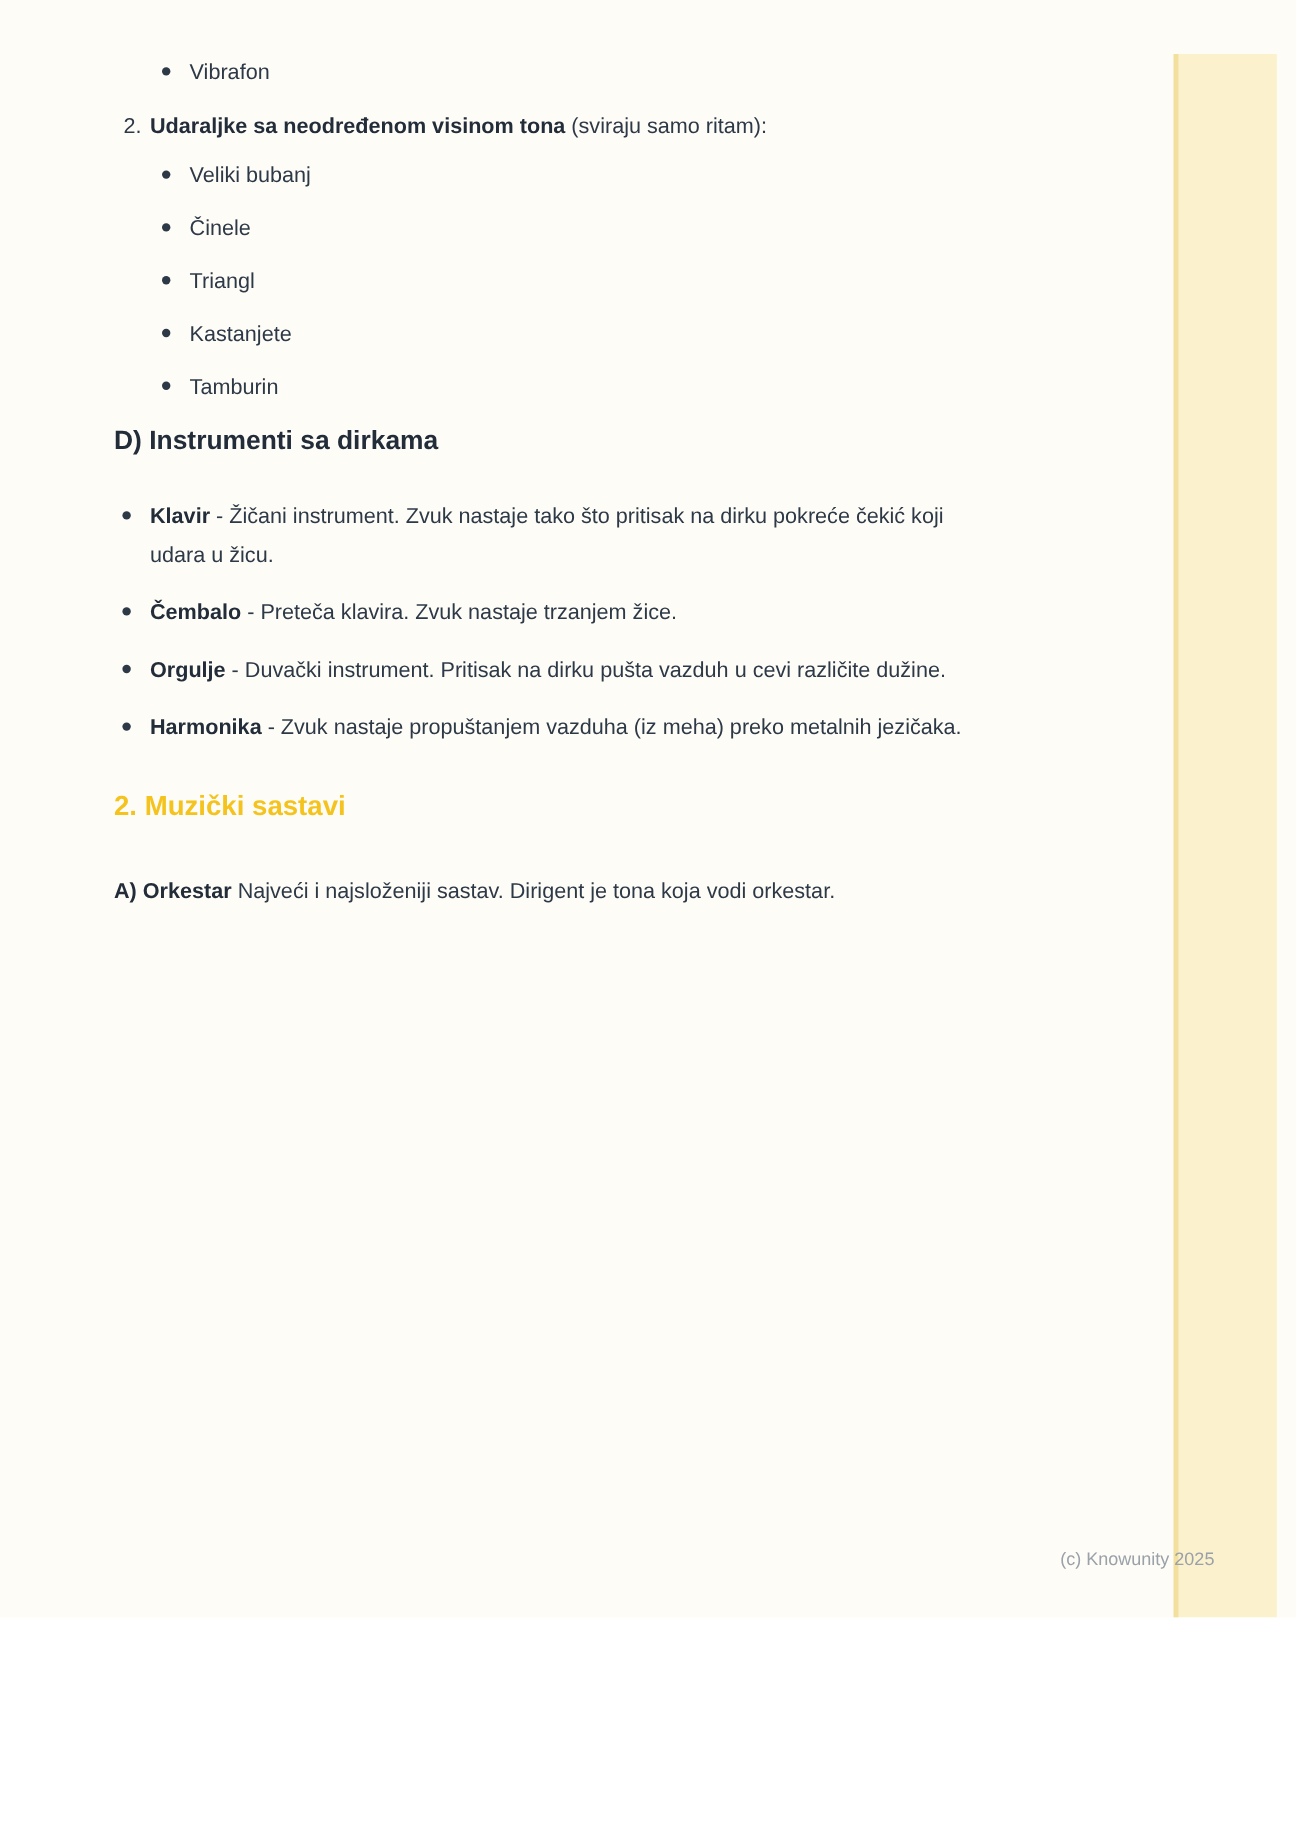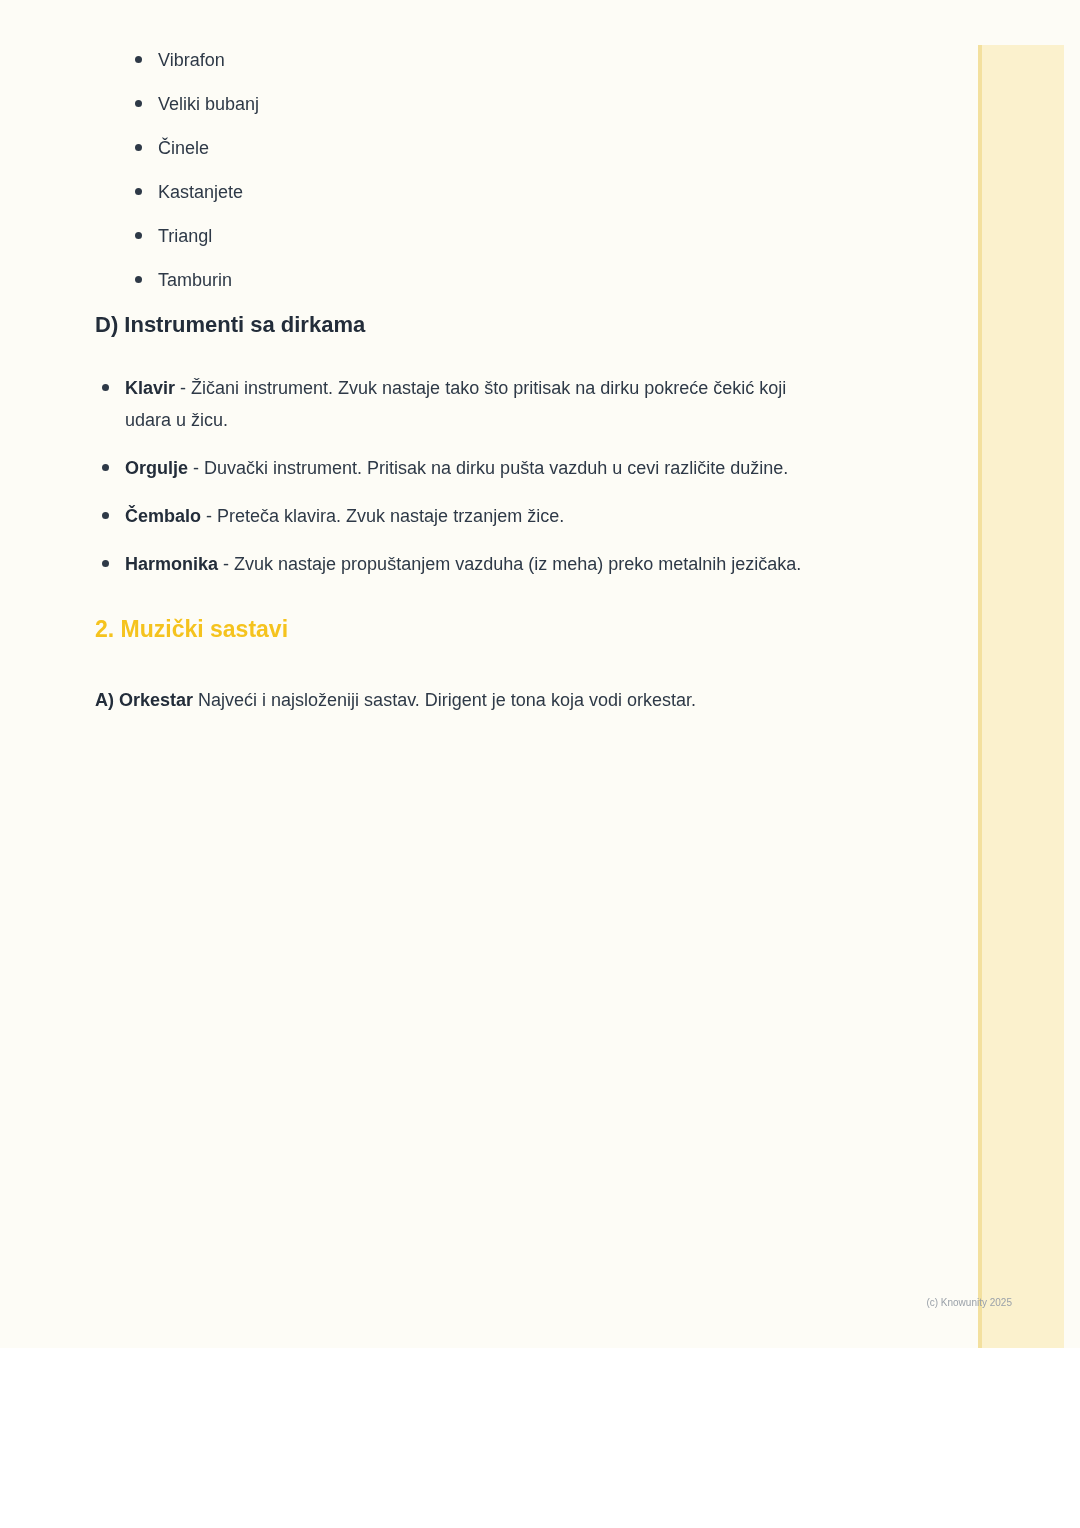--- a/index.html
+++ b/index.html
@@ -102,57 +102,60 @@
   }
 
   p.lead-paragraph { line-height: 26px; }
 
   .defs.orchestra { margin-top: 30px; }
 
   .footer {
     position: absolute;
     right: 68px;
     bottom: 40px;
-    font-size: 10px;
+    font-size: 15px;
     color: #9aa1a9;
   }
 </style>
 </head>
 <body>
 
 <div class="page">
 
   <div class="edge-stripe"></div>
 
   <div class="content">
 
     <ul class="bullets top-bullets">
       <li>Vibrafon</li>
     </ul>
 
+    <div class="numbered">
+      <span class="num">2.</span><span class="b">Udaraljke sa neodređenom visinom tona</span><span> (sviraju samo ritam):</span>
+    </div>
 
     <ul class="bullets sub-bullets">
       <li>Veliki bubanj</li>
       <li>Činele</li>
+      <li>Triangl</li>
       <li>Kastanjete</li>
-      <li>Triangl</li>
       <li>Tamburin</li>
     </ul>
 
     <h3 class="section-heading">D) Instrumenti sa dirkama</h3>
 
     <ul class="defs">
       <li>
         <span class="b">Klavir</span><span> - Žičani instrument. Zvuk nastaje tako što pritisak na dirku pokreće čekić koji udara u žicu.</span>
       </li>
       <li>
-        <span class="b">Orgulje</span><span> - Duvački instrument. Pritisak na dirku pušta vazduh u cevi različite dužine.</span>
+        <span class="b">Čembalo</span><span> - Preteča klavira. Zvuk nastaje trzanjem žice.</span>
       </li>
       <li>
-        <span class="b">Čembalo</span><span> - Preteča klavira. Zvuk nastaje trzanjem žice.</span>
+        <span class="b">Orgulje</span><span> - Duvački instrument. Pritisak na dirku pušta vazduh u cevi različite dužine.</span>
       </li>
       <li>
         <span class="b">Harmonika</span><span> - Zvuk nastaje propuštanjem vazduha (iz meha) preko metalnih jezičaka.</span>
       </li>
     </ul>
 
     <h2 class="accent-heading">2. Muzički sastavi</h2>
 
     <p class="lead-paragraph">
       <span class="b">A) Orkestar</span><span> Najveći i najsloženiji sastav. Dirigent je tona koja vodi orkestar.</span>

